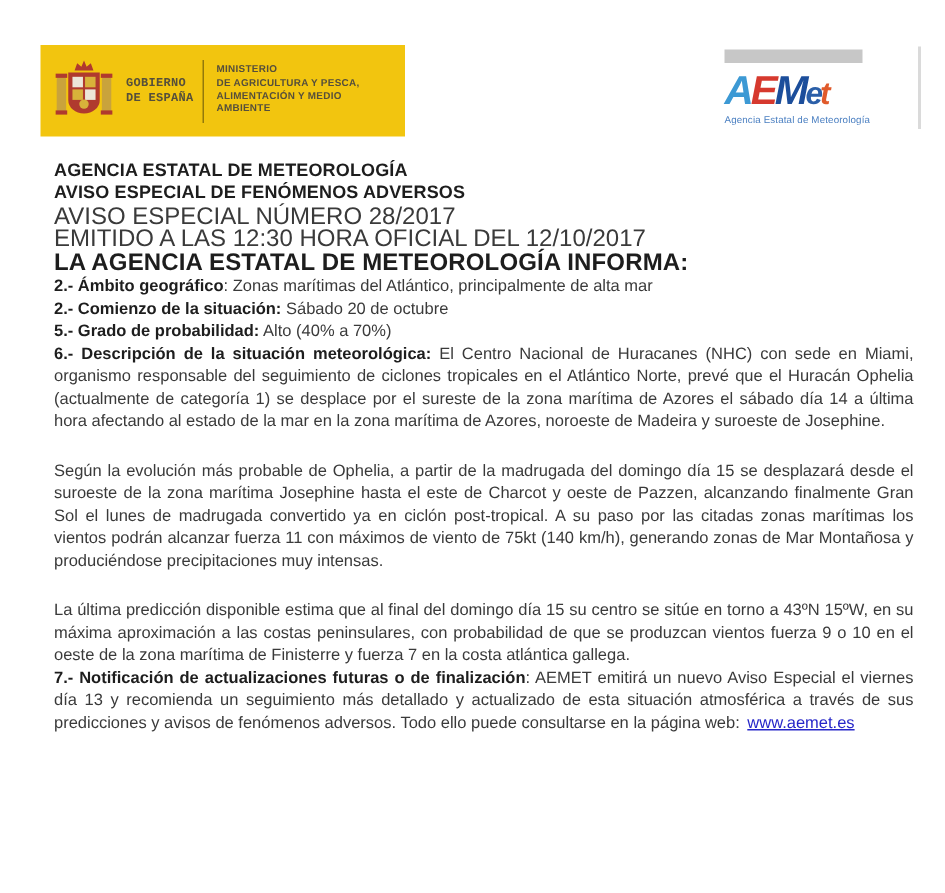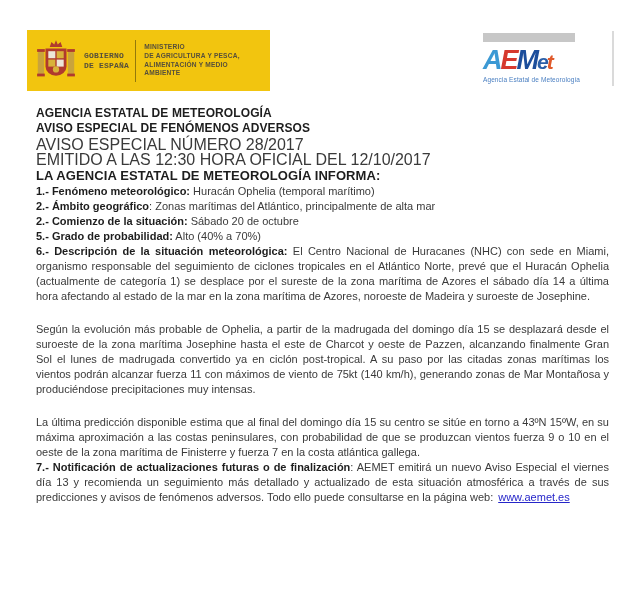--- a/index.html
+++ b/index.html
@@ -32,21 +32,21 @@
   }
   .aemet-word .sm { font-size:21px; }
   .aemet-tagline { font-size:6.5px; line-height:8px; margin-top:1px; letter-spacing:0.1px; }
 
   .scan-line { position:absolute; left:612px; top:31px; width:2px; height:55px; background:#dadada; }
 
   
   .content { position:absolute; left:36px; top:106px; width:573px; font-size:11px; line-height:15px; }
   .h-bold  { font-size:12px; font-weight:bold; color:#1d1d1d; line-height:15.4px; letter-spacing:0.1px; }
   .h-reg   { font-size:16px; color:#3a3a3a; line-height:15.4px; }
-  .informa { font-size:13px; }
+  .informa { font-size:16px; }
   .items { margin-top:1px; }
   .item { text-align:justify; }
   .lbl { font-weight:bold; color:#1d1d1d; }
   .para { text-align:justify; margin-top:18px; }
   .item7 { text-align:justify; }
   .weblink { text-decoration:underline; margin-left:5px; cursor:pointer; }
 </style>
 </head>
 <body>
 
@@ -88,21 +88,20 @@
 
 <div class="content">
 
   <div class="h-bold">AGENCIA ESTATAL DE METEOROLOGÍA</div>
   <div class="h-bold">AVISO ESPECIAL DE FENÓMENOS ADVERSOS</div>
   <div class="h-reg">AVISO ESPECIAL NÚMERO 28/2017</div>
   <div class="h-reg">EMITIDO A LAS 12:30 HORA OFICIAL DEL 12/10/2017</div>
   <div class="h-bold informa">LA AGENCIA ESTATAL DE METEOROLOGÍA INFORMA:</div>
 
   <div class="items">
-    <div class="item"><span class="lbl">1.- Fenómeno meteorológico:</span><span> Huracán Ophelia (temporal marítimo)</span></div>
     <div class="item"><span class="lbl">2.- Ámbito geográfico</span><span>: Zonas marítimas del Atlántico, principalmente de alta mar</span></div>
     <div class="item"><span class="lbl">2.- Comienzo de la situación:</span><span> Sábado 20 de octubre</span></div>
     <div class="item"><span class="lbl">5.- Grado de probabilidad:</span><span> Alto (40% a 70%)</span></div>
     <div class="item"><span class="lbl">6.- Descripción de la situación meteorológica:</span><span> El Centro Nacional de Huracanes (NHC) con sede en Miami, organismo responsable del seguimiento de ciclones tropicales en el Atlántico Norte, prevé que el Huracán Ophelia (actualmente de categoría 1) se desplace por el sureste de la zona marítima de Azores el sábado día 14 a última hora afectando al estado de la mar en la zona marítima de Azores, noroeste de Madeira y suroeste de Josephine.</span></div>
   </div>
 
   <div class="para">Según la evolución más probable de Ophelia, a partir de la madrugada del domingo día 15 se desplazará desde el suroeste de la zona marítima Josephine hasta el este de Charcot y oeste de Pazzen, alcanzando finalmente Gran Sol el lunes de madrugada convertido ya en ciclón post-tropical. A su paso por las citadas zonas marítimas los vientos podrán alcanzar fuerza 11 con máximos de viento de 75kt (140 km/h), generando zonas de Mar Montañosa y produciéndose precipitaciones muy intensas.</div>
   <div class="para">La última predicción disponible estima que al final del domingo día 15 su centro se sitúe en torno a 43ºN 15ºW, en su máxima aproximación a las costas peninsulares, con probabilidad de que se produzcan vientos fuerza 9 o 10 en el oeste de la zona marítima de Finisterre y fuerza 7 en la costa atlántica gallega.</div>
 
   <div class="item7"><span class="lbl">7.- Notificación de actualizaciones futuras o de finalización</span><span>: AEMET emitirá un nuevo Aviso Especial el viernes día 13 y recomienda un seguimiento más detallado y actualizado de esta situación atmosférica a través de sus predicciones y avisos de fenómenos adversos. Todo ello puede consultarse en la página web:</span><span class="weblink" style="color: rgb(38, 38, 201);">www.aemet.es</span></div>

